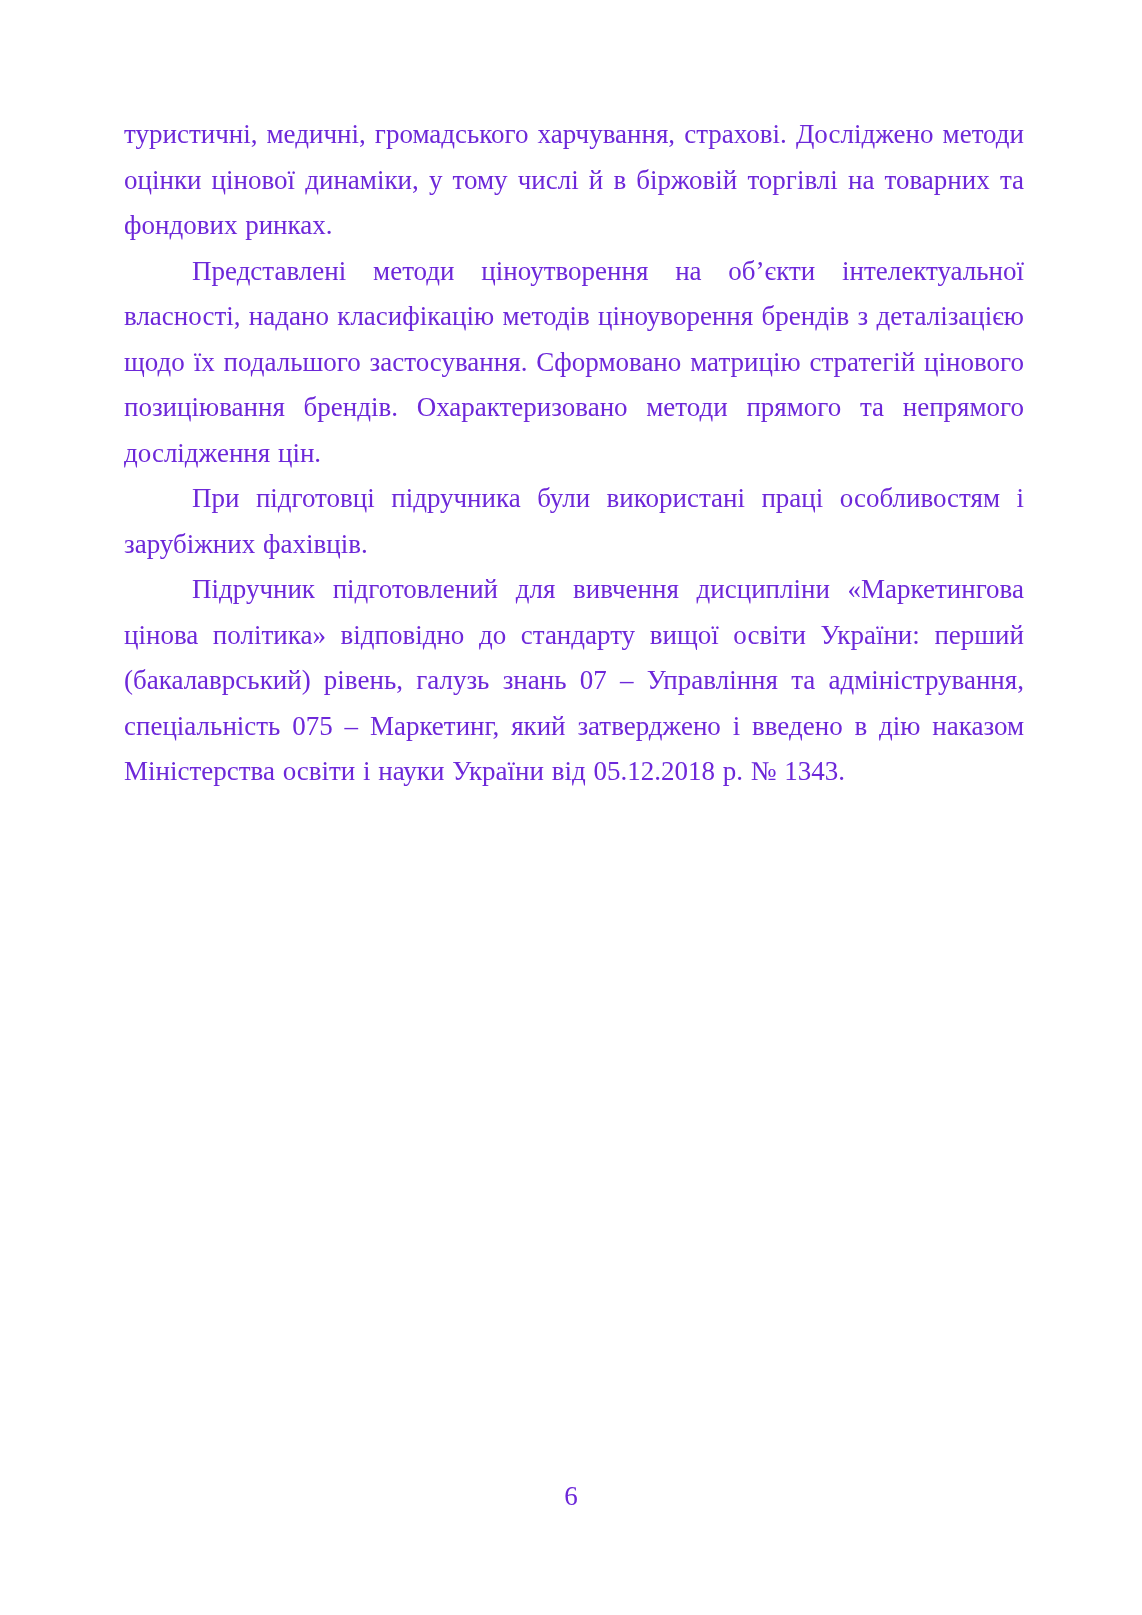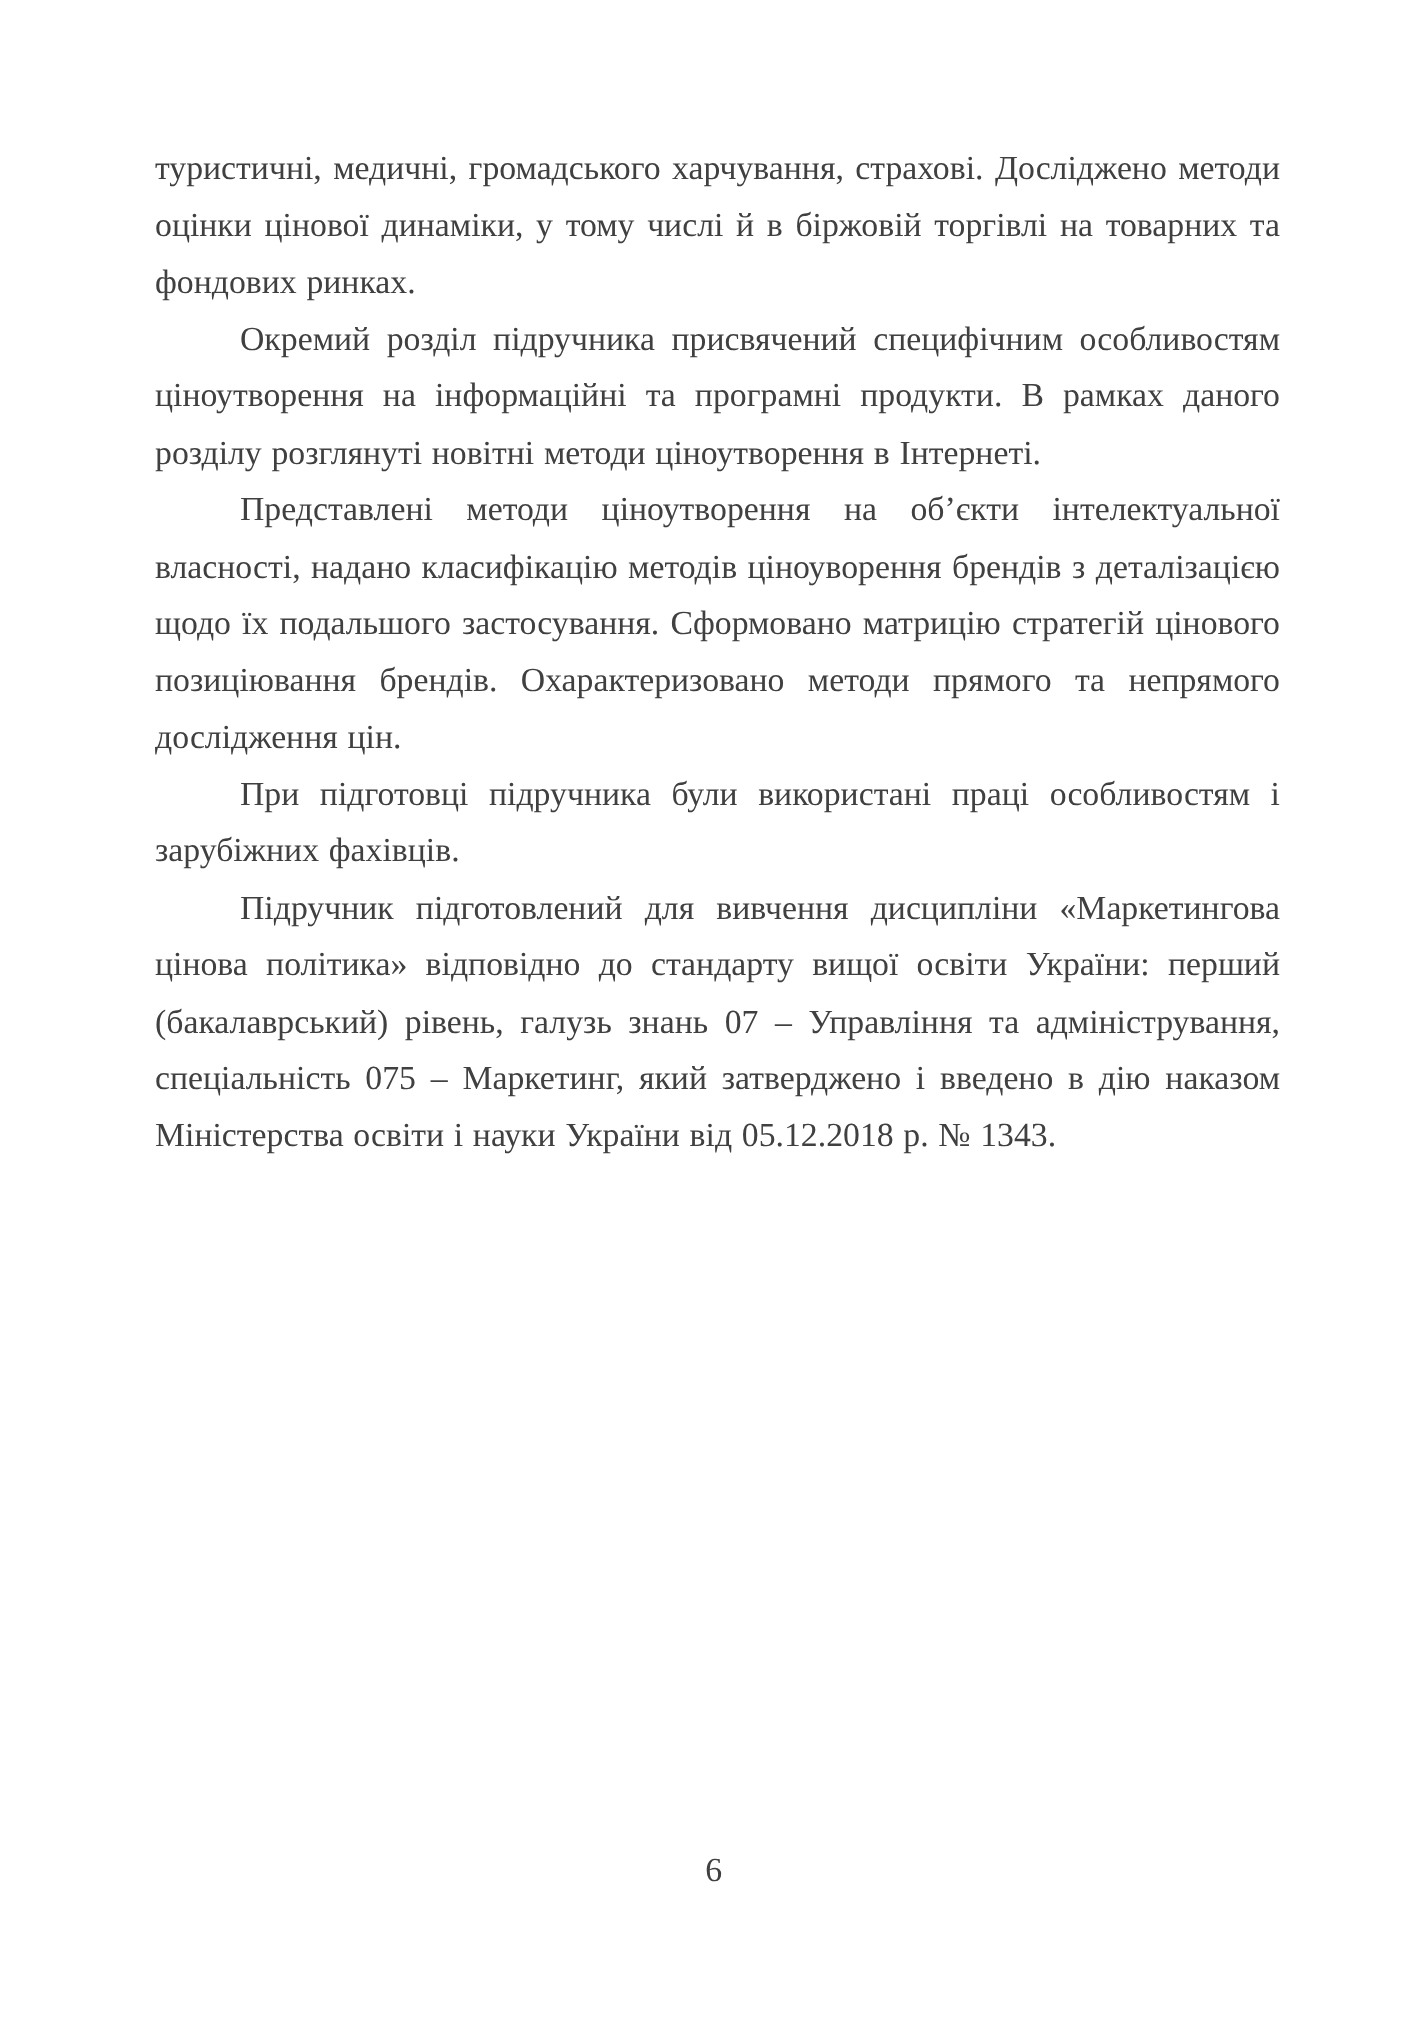--- a/index.html
+++ b/index.html
@@ -5,21 +5,21 @@
     html, body {
       margin: 0;
       padding: 0;
       background: #ffffff;
     }
     .page {
       position: relative;
       width: 1142px;
       height: 1615px;
       background: #ffffff;
-      color: #404040;
+      color: #6d28d9;
       font-family: "Liberation Serif", "DejaVu Serif", serif;
       overflow: hidden;
     }
     .content {
       position: absolute;
       left: 124px;
       top: 112px;
       width: 900px;
     }
     .para {
@@ -42,19 +42,18 @@
       font-size: 27px;
       line-height: 45px;
     }
   </style>
 </head>
 <body>
 
 <div class="page">
   <div class="content">
     <p class="para no-indent">туристичні, медичні, громадського харчування, страхові. Досліджено методи оцінки цінової динаміки, у тому числі й в біржовій торгівлі на товарних та фондових ринках.</p>
-    <p class="para">Окремий розділ підручника присвячений специфічним особливостям ціноутворення на інформаційні та програмні продукти. В рамках даного розділу розглянуті новітні методи ціноутворення в Інтернеті.</p>
     <p class="para">Представлені методи ціноутворення на об’єкти інтелектуальної власності, надано класифікацію методів ціноуворення брендів з деталізацією щодо їх подальшого застосування. Сформовано матрицію стратегій цінового позиціювання брендів. Охарактеризовано методи прямого та непрямого дослідження цін.</p>
     <p class="para">При підготовці підручника були використані праці особливостям і зарубіжних фахівців.</p>
     <p class="para">Підручник підготовлений для вивчення дисципліни «Маркетингова цінова політика» відповідно до стандарту вищої освіти України: перший (бакалаврський) рівень, галузь знань 07 – Управління та адміністрування, спеціальність 075 – Маркетинг, який затверджено і введено в дію наказом Міністерства освіти і науки України від 05.12.2018 р. № 1343.</p>
   </div>
   <div class="page-number">6</div>
 </div>
 
 </body></html>

